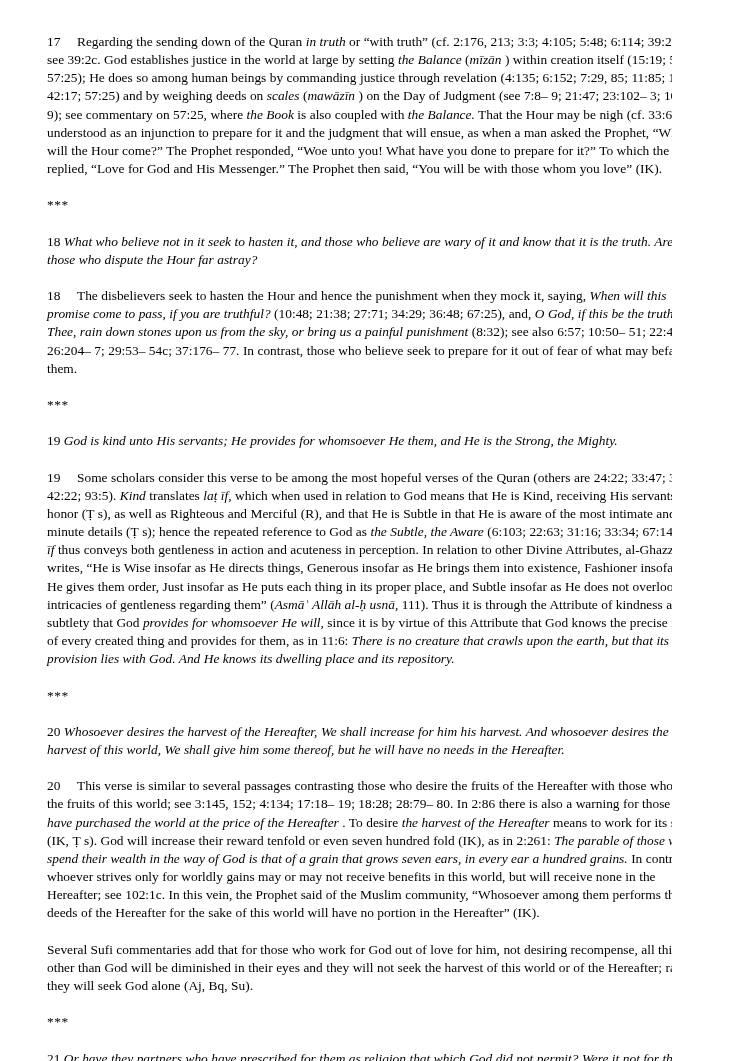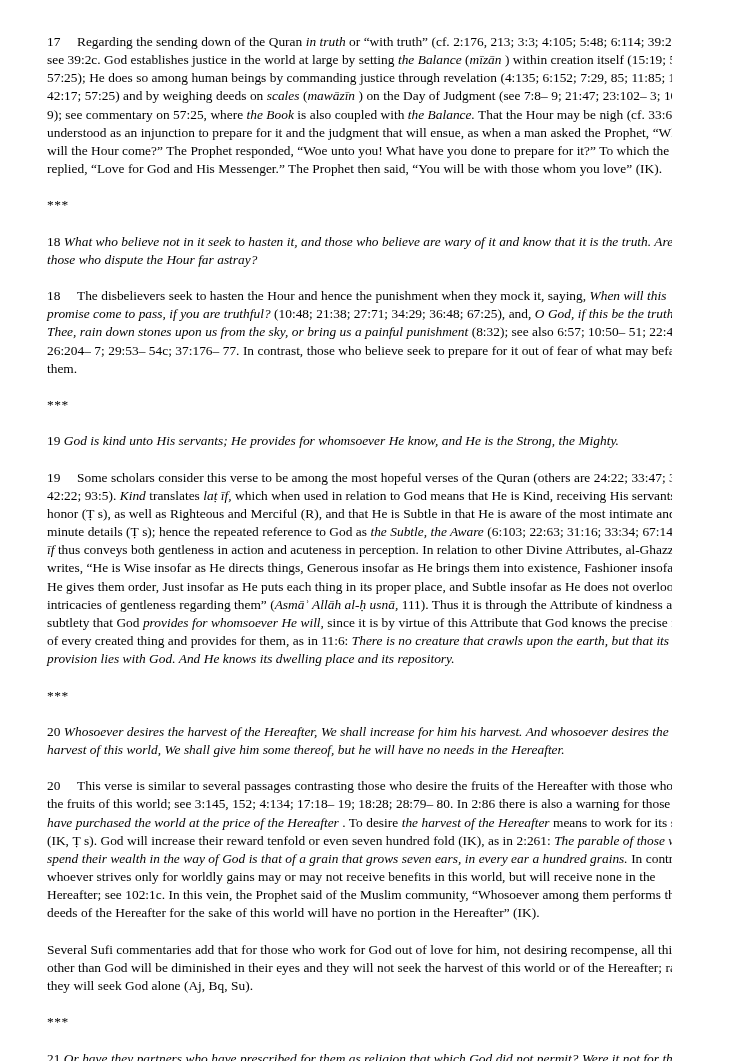--- a/index.html
+++ b/index.html
@@ -72,21 +72,21 @@
     <p class="block verse"><span class="vnum-plain">18</span> <span>What who believe not in it seek to hasten it, and those who believe are wary of it and know that it is the truth. Are not those who dispute the Hour far astray?</span></p>
 
     <div class="spacer"></div>
 
     <p class="block commentary"><span class="vnum">18</span><span>The disbelievers seek to hasten the Hour and hence the punishment when they mock it, saying, <i>When will this promise come to pass, if you are truthful?</i> (10:48; 21:38; 27:71; 34:29; 36:48; 67:25), and, <i>O God, if this be the truth from Thee, rain down stones upon us from the sky, or bring us a painful punishment</i> (8:32); see also 6:57; 10:50– 51; 22:47; 26:204– 7; 29:53– 54c; 37:176– 77. In contrast, those who believe seek to prepare for it out of fear of what may befall them.</span></p>
 
     <div class="spacer"></div>
     <p class="block stars">***</p>
     <div class="spacer"></div>
 
-    <p class="block verse"><span class="vnum-plain">19</span> <span>God is kind unto His servants; He provides for whomsoever He know, and He is the Strong, the Mighty.</span></p>
+    <p class="block verse"><span class="vnum-plain">19</span> <span>God is kind unto His servants; He provides for whomsoever He them, and He is the Strong, the Mighty.</span></p>
 
     <div class="spacer"></div>
 
     <p class="block commentary"><span class="vnum">19</span><span>Some scholars consider this verse to be among the most hopeful verses of the Quran (others are 24:22; 33:47; 39:53, 42:22; 93:5). <i>Kind</i> translates <i>laṭ īf,</i> which when used in relation to God means that He is Kind, receiving His servants with honor (Ṭ s), as well as Righteous and Merciful (R), and that He is Subtle in that He is aware of the most intimate and minute details (Ṭ s); hence the repeated reference to God as <i>the Subtle, the Aware</i> (6:103; 22:63; 31:16; 33:34; 67:14). <i>Laṭ īf</i> thus conveys both gentleness in action and acuteness in perception. In relation to other Divine Attributes, al-Ghazzālī writes, “He is Wise insofar as He directs things, Generous insofar as He brings them into existence, Fashioner insofar as He gives them order, Just insofar as He puts each thing in its proper place, and Subtle insofar as He does not overlook the intricacies of gentleness regarding them” (<i>Asmāʾ Allāh al-ḥ usnā,</i> 111). Thus it is through the Attribute of kindness and subtlety that God <i>provides for whomsoever He will,</i> since it is by virtue of this Attribute that God knows the precise needs of every created thing and provides for them, as in 11:6: <i>There is no creature that crawls upon the earth, but that its provision lies with God. And He knows its dwelling place and its repository.</i></span></p>
 
     <div class="spacer"></div>
     <p class="block stars">***</p>
     <div class="spacer"></div>
 
     <p class="block verse"><span class="vnum-plain">20</span> <span>Whosoever desires the harvest of the Hereafter, We shall increase for him his harvest. And whosoever desires the harvest of this world, We shall give him some thereof, but he will have no needs in the Hereafter.</span></p>

